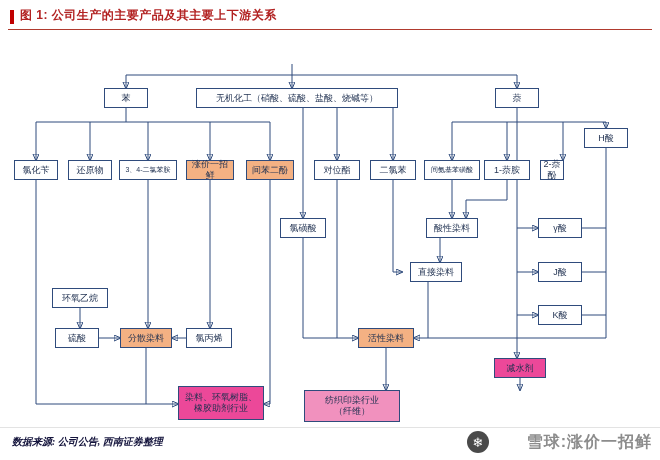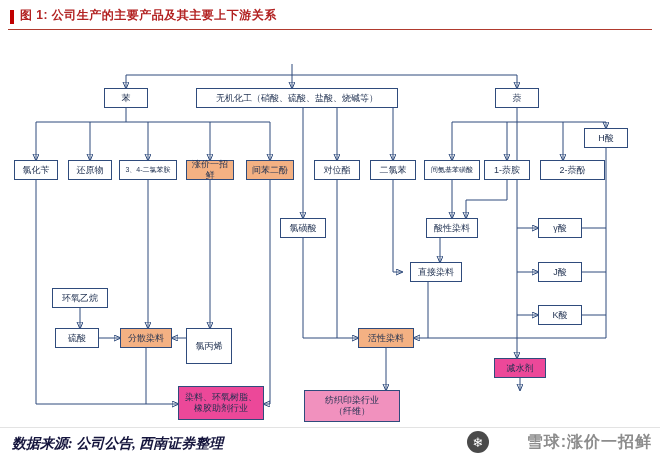--- a/index.html
+++ b/index.html
@@ -16,21 +16,21 @@
 
   .node{position:absolute;box-sizing:border-box;border:1px solid #2F4B7C;background:#fff;color:#1F3050;
         font-size:9px;line-height:1.2;display:flex;align-items:center;justify-content:center;
         text-align:center;white-space:pre-line;z-index:2;padding:1px;}
   .pink{background:#F191BE;}
   .orange{background:#F4B183;}
   .green{background:#ec4899;}
   .small{font-size:7px;}
 
   .foot-rule{position:absolute;left:0;top:427px;width:660px;border-top:1px solid #e3e3e3;z-index:3;}
-  .source-note{position:absolute;left:12px;top:435px;font-size:14px;font-weight:bold;font-style:italic;
+  .source-note{position:absolute;left:12px;top:435px;font-size:10px;font-weight:bold;font-style:italic;
                color:#14143c;z-index:3;font-family:"Liberation Serif","DejaVu Serif",serif;}
   .watermark{position:absolute;right:8px;top:431px;display:flex;align-items:center;gap:6px;z-index:3;}
   .wm-logo{width:22px;height:22px;border-radius:50%;background:#4a4a4a;color:#ffffff;display:flex;
            align-items:center;justify-content:center;font-size:13px;line-height:1;}
   .wm-text{font-size:16px;font-weight:bold;color:#8C8C8C;letter-spacing:1px;margin-left:32px;}
 </style>
 </head>
 <body>
 
 <div class="stage">
@@ -111,35 +111,35 @@
 
   <div class="node" style="left:14px;top:160px;width:44px;height:20px">氯化苄</div>
   <div class="node" style="left:68px;top:160px;width:44px;height:20px">还原物</div>
   <div class="node small" style="left:119px;top:160px;width:58px;height:20px">3、4-二氯苯胺</div>
   <div class="node orange" style="left:186px;top:160px;width:48px;height:20px">涨价一招鲜</div>
   <div class="node orange" style="left:246px;top:160px;width:48px;height:20px">间苯二酚</div>
   <div class="node" style="left:314px;top:160px;width:46px;height:20px">对位酯</div>
   <div class="node" style="left:370px;top:160px;width:46px;height:20px">二氯苯</div>
   <div class="node small" style="left:424px;top:160px;width:56px;height:20px">间氨基苯磺酸</div>
   <div class="node" style="left:484px;top:160px;width:46px;height:20px">1-萘胺</div>
-  <div class="node" style="left:540px;top:160px;width:65px;height:20px">2-萘酚</div>
+  <div class="node" style="left:540px;top:160px;width:24px;height:20px">2-萘酚</div>
 
   <div class="node" style="left:280px;top:218px;width:46px;height:20px">氯磺酸</div>
   <div class="node" style="left:426px;top:218px;width:52px;height:20px">酸性染料</div>
   <div class="node" style="left:538px;top:218px;width:44px;height:20px">γ酸</div>
 
   <div class="node" style="left:410px;top:262px;width:52px;height:20px">直接染料</div>
   <div class="node" style="left:538px;top:262px;width:44px;height:20px">J酸</div>
 
   <div class="node" style="left:52px;top:288px;width:56px;height:20px">环氧乙烷</div>
   <div class="node" style="left:538px;top:305px;width:44px;height:20px">K酸</div>
 
   <div class="node" style="left:55px;top:328px;width:44px;height:20px">硫酸</div>
   <div class="node orange" style="left:120px;top:328px;width:52px;height:20px">分散染料</div>
-  <div class="node" style="left:186px;top:328px;width:46px;height:36px">氯丙烯</div>
+  <div class="node" style="left:186px;top:328px;width:46px;height:20px">氯丙烯</div>
   <div class="node orange" style="left:358px;top:328px;width:56px;height:20px">活性染料</div>
   <div class="node green" style="left:494px;top:358px;width:52px;height:20px">减水剂</div>
 
   <div class="node green" style="left:178px;top:386px;width:86px;height:34px">染料、环氧树脂、
 橡胶助剂行业</div>
   <div class="node pink" style="left:304px;top:390px;width:96px;height:32px">纺织印染行业
 （纤维）</div>
 
   <div class="foot-rule"></div>
   <div class="source-note">数据来源: 公司公告, 西南证券整理</div>

